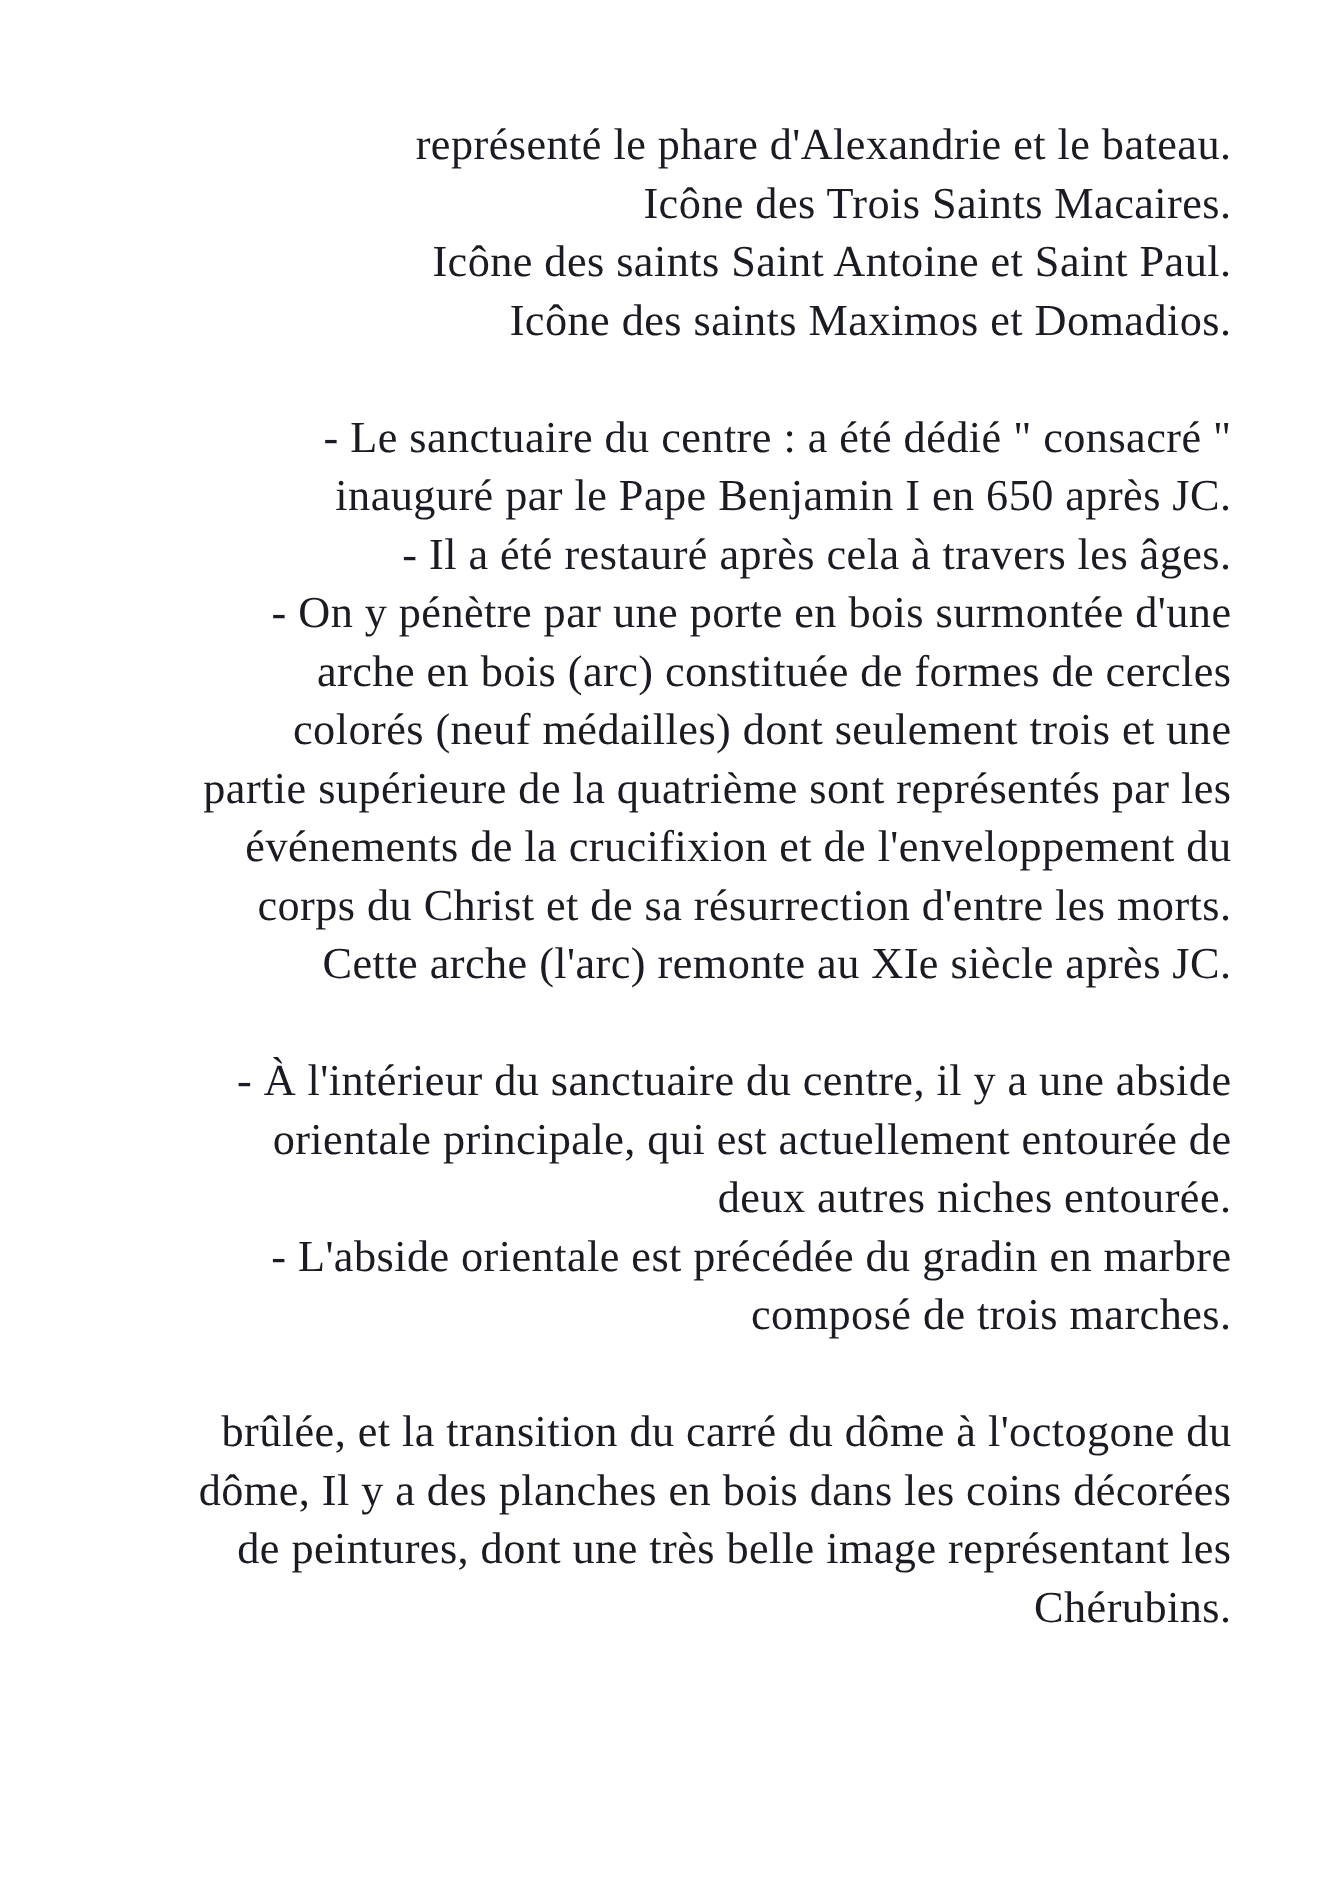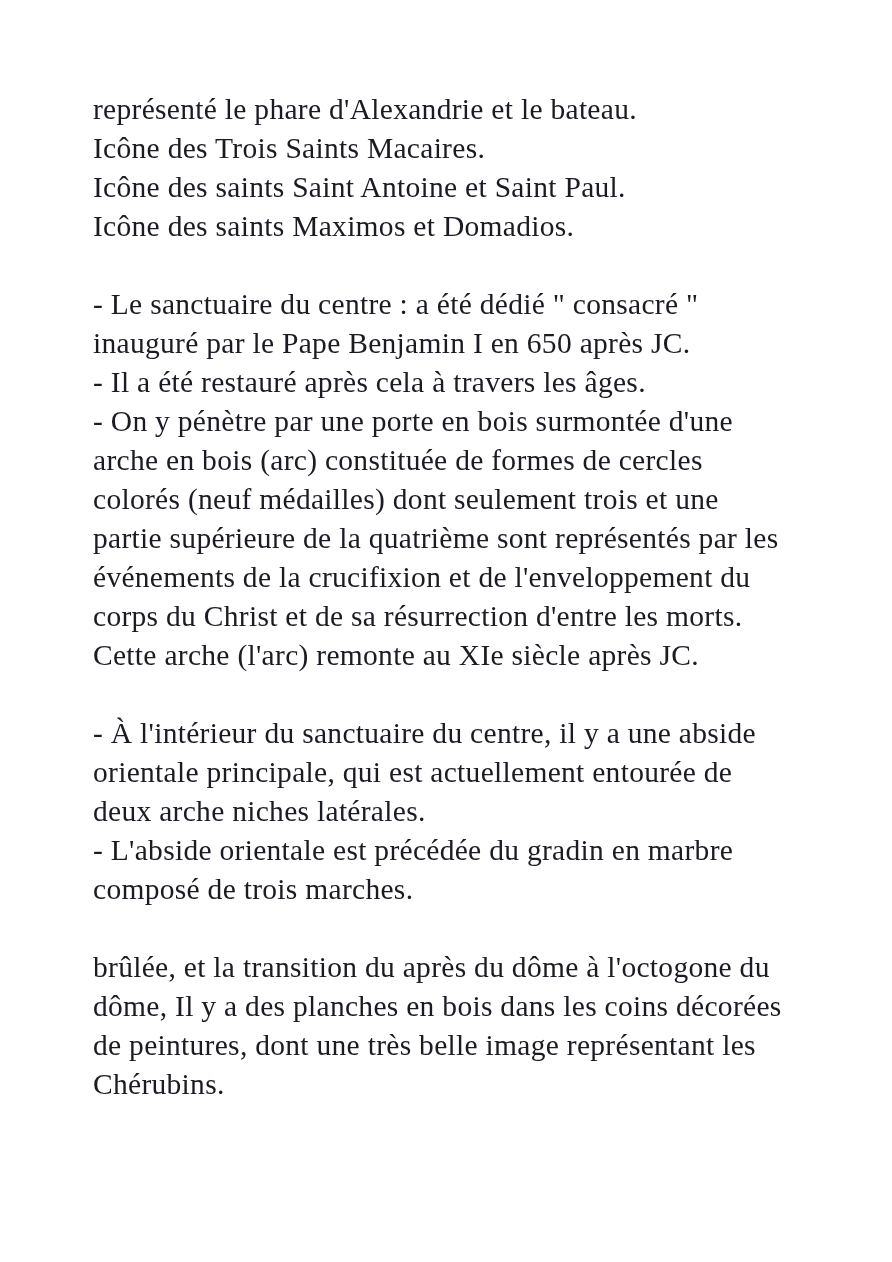--- a/index.html
+++ b/index.html
@@ -25,22 +25,23 @@
   }
 
   #doc-body {
     position: absolute;
     left: 81px;
     top: 78px;
     width: 740px;
   }
 
   .para {
-    margin: 12px;
+    margin: 0;
     padding: 0;
+    text-align: right;
   }
 
   
   .para + .para {
     margin-top: 39px;
   }
 
   .line {
     display: block;
     font-size: 29.5px;
@@ -73,26 +74,26 @@
       <span class="line">colorés (neuf médailles) dont seulement trois et une</span>
       <span class="line">partie supérieure de la quatrième sont représentés par les</span>
       <span class="line">événements de la crucifixion et de l'enveloppement du</span>
       <span class="line">corps du Christ et de sa résurrection d'entre les morts.</span>
       <span class="line">Cette arche (l'arc) remonte au XIe siècle après JC.</span>
     </p>
 
     <p class="para">
       <span class="line">- À l'intérieur du sanctuaire du centre, il y a une abside</span>
       <span class="line">orientale principale, qui est actuellement entourée de</span>
-      <span class="line">deux arche niches latérales.</span>
+      <span class="line">deux autres niches entourée.</span>
       <span class="line">- L'abside orientale est précédée du gradin en marbre</span>
       <span class="line">composé de trois marches.</span>
     </p>
 
     <p class="para">
-      <span class="line">brûlée, et la transition du après du dôme à l'octogone du</span>
+      <span class="line">brûlée, et la transition du carré du dôme à l'octogone du</span>
       <span class="line">dôme, Il y a des planches en bois dans les coins décorées</span>
       <span class="line">de peintures, dont une très belle image représentant les</span>
       <span class="line">Chérubins.</span>
     </p>
 
   </div>
 </div>
 
 </body></html>

